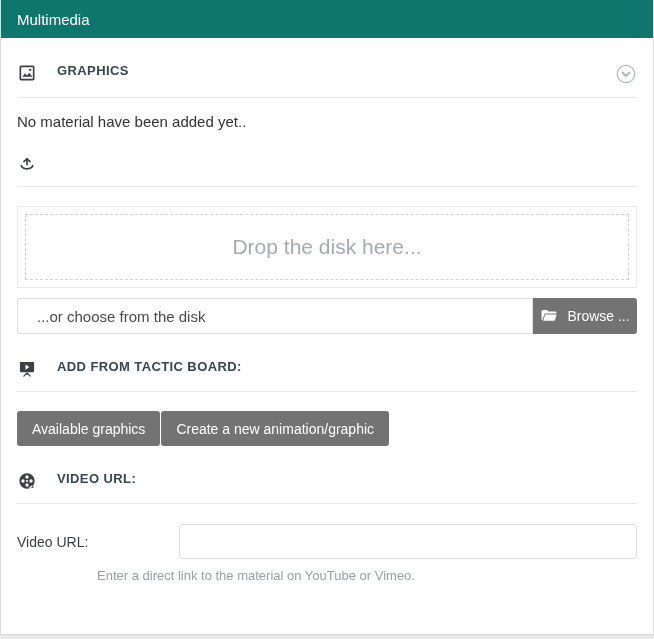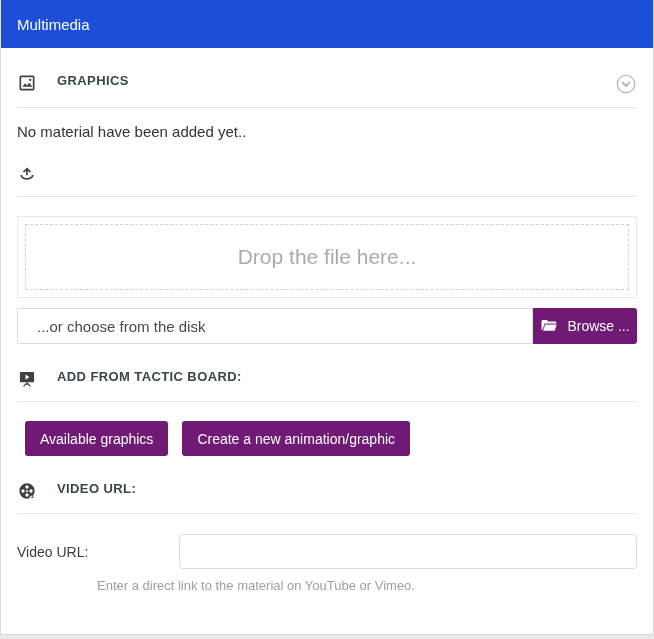--- a/index.html
+++ b/index.html
@@ -14,22 +14,22 @@
     width: 654px;
     height: 635px;
     background: #fff;
     border-left: 1px solid #dcdcdc;
     border-right: 1px solid #dcdcdc;
     border-bottom: 1px solid #d6d6d6;
     display: flex;
     flex-direction: column;
   }
   .panel-header {
-    height: 48px;
-    background: #1d4ed8;
+    height: 38px;
+    background: #0f766e;
     color: #ffffff;
     font-size: 15px;
     display: flex;
     align-items: center;
     padding: 0 16px;
     flex: 0 0 auto;
   }
   .panel-body {
     flex: 1;
     padding: 0 16px;
@@ -94,43 +94,42 @@
     border: 1px solid #dddddd;
     border-radius: 2px 0 0 2px;
     font-size: 15px;
     color: #4a4a4a;
     padding: 0 19px;
     font-family: inherit;
     outline: none;
     background: #fff;
   }
   .btn-blue {
-    background: #701a75;
+    background: #737373;
     color: #fff;
     border: none;
     border-radius: 3px;
     font-size: 14px;
     font-family: inherit;
     cursor: pointer;
     display: inline-flex;
     align-items: center;
     justify-content: center;
     gap: 9px;
   }
   .browse-btn {
     width: 104px;
     border-radius: 0 3px 3px 0;
     flex: 0 0 auto;
   }
   .browse-btn svg { width: 18px; height: 18px; }
   .actions-row {
     margin-top: 19px;
     display: flex;
-    gap: 14px;
-    margin-left: 8px;
+    gap: 1px;
   }
   .actions-row .btn-blue {
     height: 35px;
     padding: 0 15px;
   }
   .form-row {
     margin-top: 20px;
     display: flex;
     align-items: center;
   }
@@ -195,21 +194,21 @@
         <svg viewBox="0 0 24 24" fill="#3c4043">
           <path d="M11 13.5h2V7.9l2.5 2.5 1.4-1.4L12 4.1 7.1 9l1.4 1.4L11 7.9z"></path>
           <path d="M4.2 13.2c-.2 3.3 3.5 5.6 7.8 5.6s8-2.3 7.8-5.6h-2c.2 2-2.5 3.6-5.8 3.6s-6-1.6-5.8-3.6z"></path>
         </svg>
       </span>
     </div>
     <hr class="divider">
 
     <div class="dropzone">
       <div class="dropzone-inner">
-        <span class="dropzone-text">Drop the file here...</span>
+        <span class="dropzone-text">Drop the disk here...</span>
       </div>
     </div>
 
     <div class="file-row">
       <input class="file-input" type="text" readonly="" value="...or choose from the disk" style="">
       <button class="btn-blue browse-btn">
         <span style="display:inline-flex;">
           <svg viewBox="0 0 24 24" fill="#ffffff">
             <path d="M2 6c0-1.1.9-2 2-2h5.2l2 2H20c1.1 0 2 .9 2 2v.8H6.2L3.4 17H2z"></path>
             <path d="M6.9 10h15.3l-2.6 8.2H4.2z"></path>

